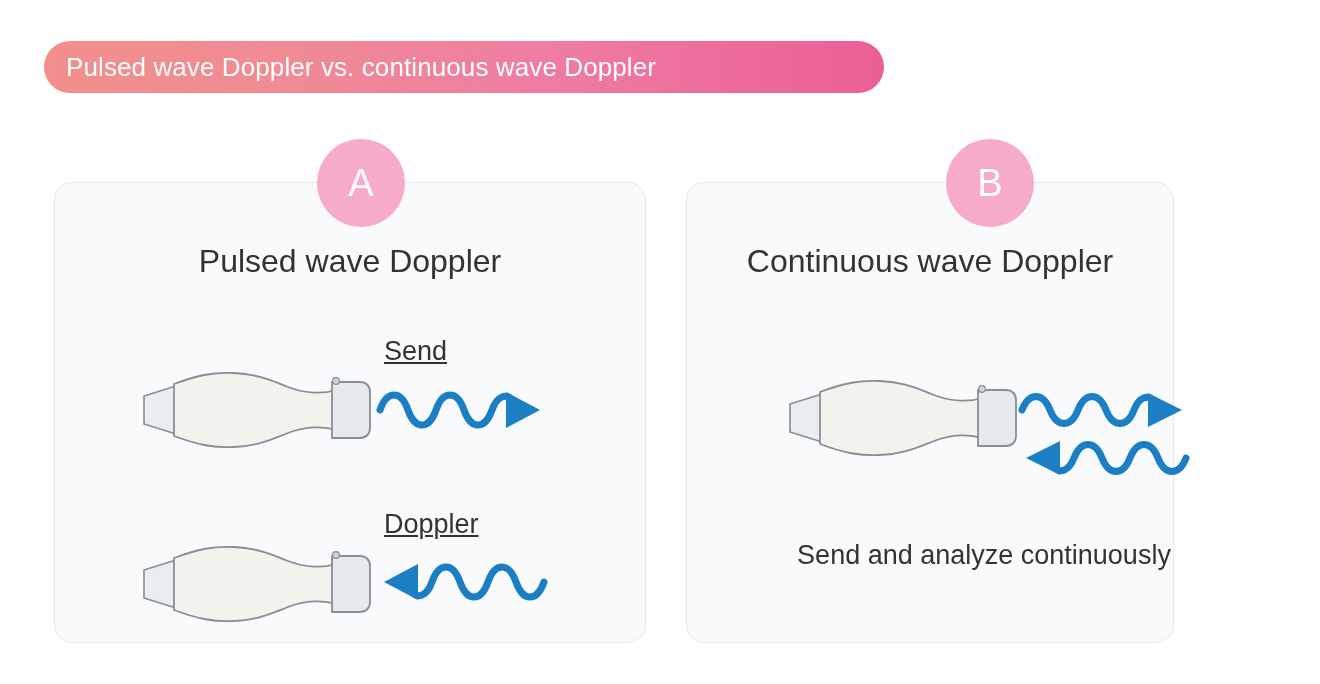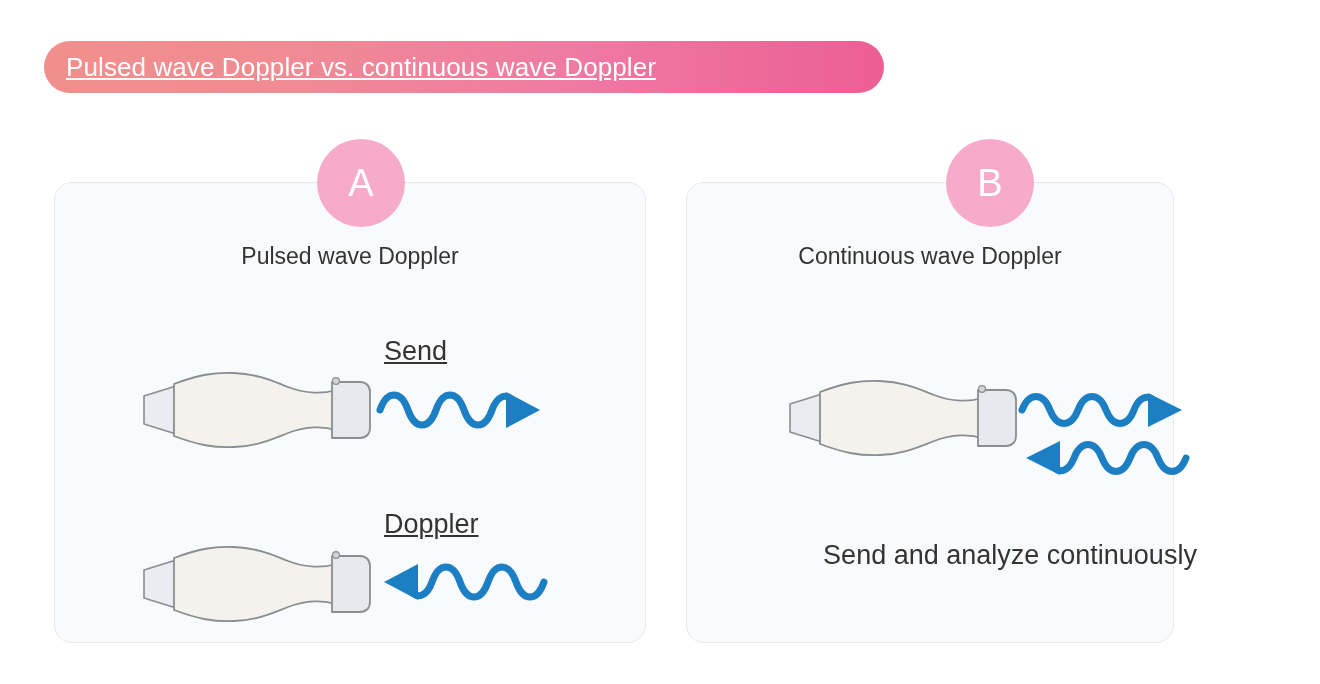--- a/index.html
+++ b/index.html
@@ -30,21 +30,20 @@
     align-items: center;
     box-sizing: border-box;
     padding-left: 22px;
   }
   .title-text {
     color: #ffffff;
     font-size: 26px;
     font-weight: 400;
     letter-spacing: 0.1px;
     white-space: nowrap;
-    text-decoration: underline;
   }
 
   
   .panel {
     position: absolute;
     top: 182px;
     height: 461px;
     border-radius: 18px;
     background: #f8fafc;
     border: 1px solid #e6e8ec;
@@ -52,21 +51,21 @@
   }
   #panel-a { left: 54px;  width: 592px; }
   #panel-b { left: 686px; width: 488px; }
 
   .panel-heading {
     position: absolute;
     top: 60px;
     left: 0;
     width: 100%;
     text-align: center;
-    font-size: 23px;
+    font-size: 32px;
     color: #333333;
     white-space: nowrap;
   }
 
   
   .badge {
     position: absolute;
     width: 88px;
     height: 88px;
     border-radius: 50%;
@@ -107,21 +106,20 @@
 
   #caption-b {
     position: absolute;
     left: 686px;
     top: 540px;
     width: 596px;
     text-align: center;
     font-size: 27px;
     color: #333333;
     white-space: nowrap;
-    margin-left: 26px;
   }
 </style>
 </head>
 <body>
 
 <div class="title-banner">
   <span class="title-text">Pulsed wave Doppler vs. continuous wave Doppler</span>
 </div>
 
 <div class="panel" id="panel-a">

